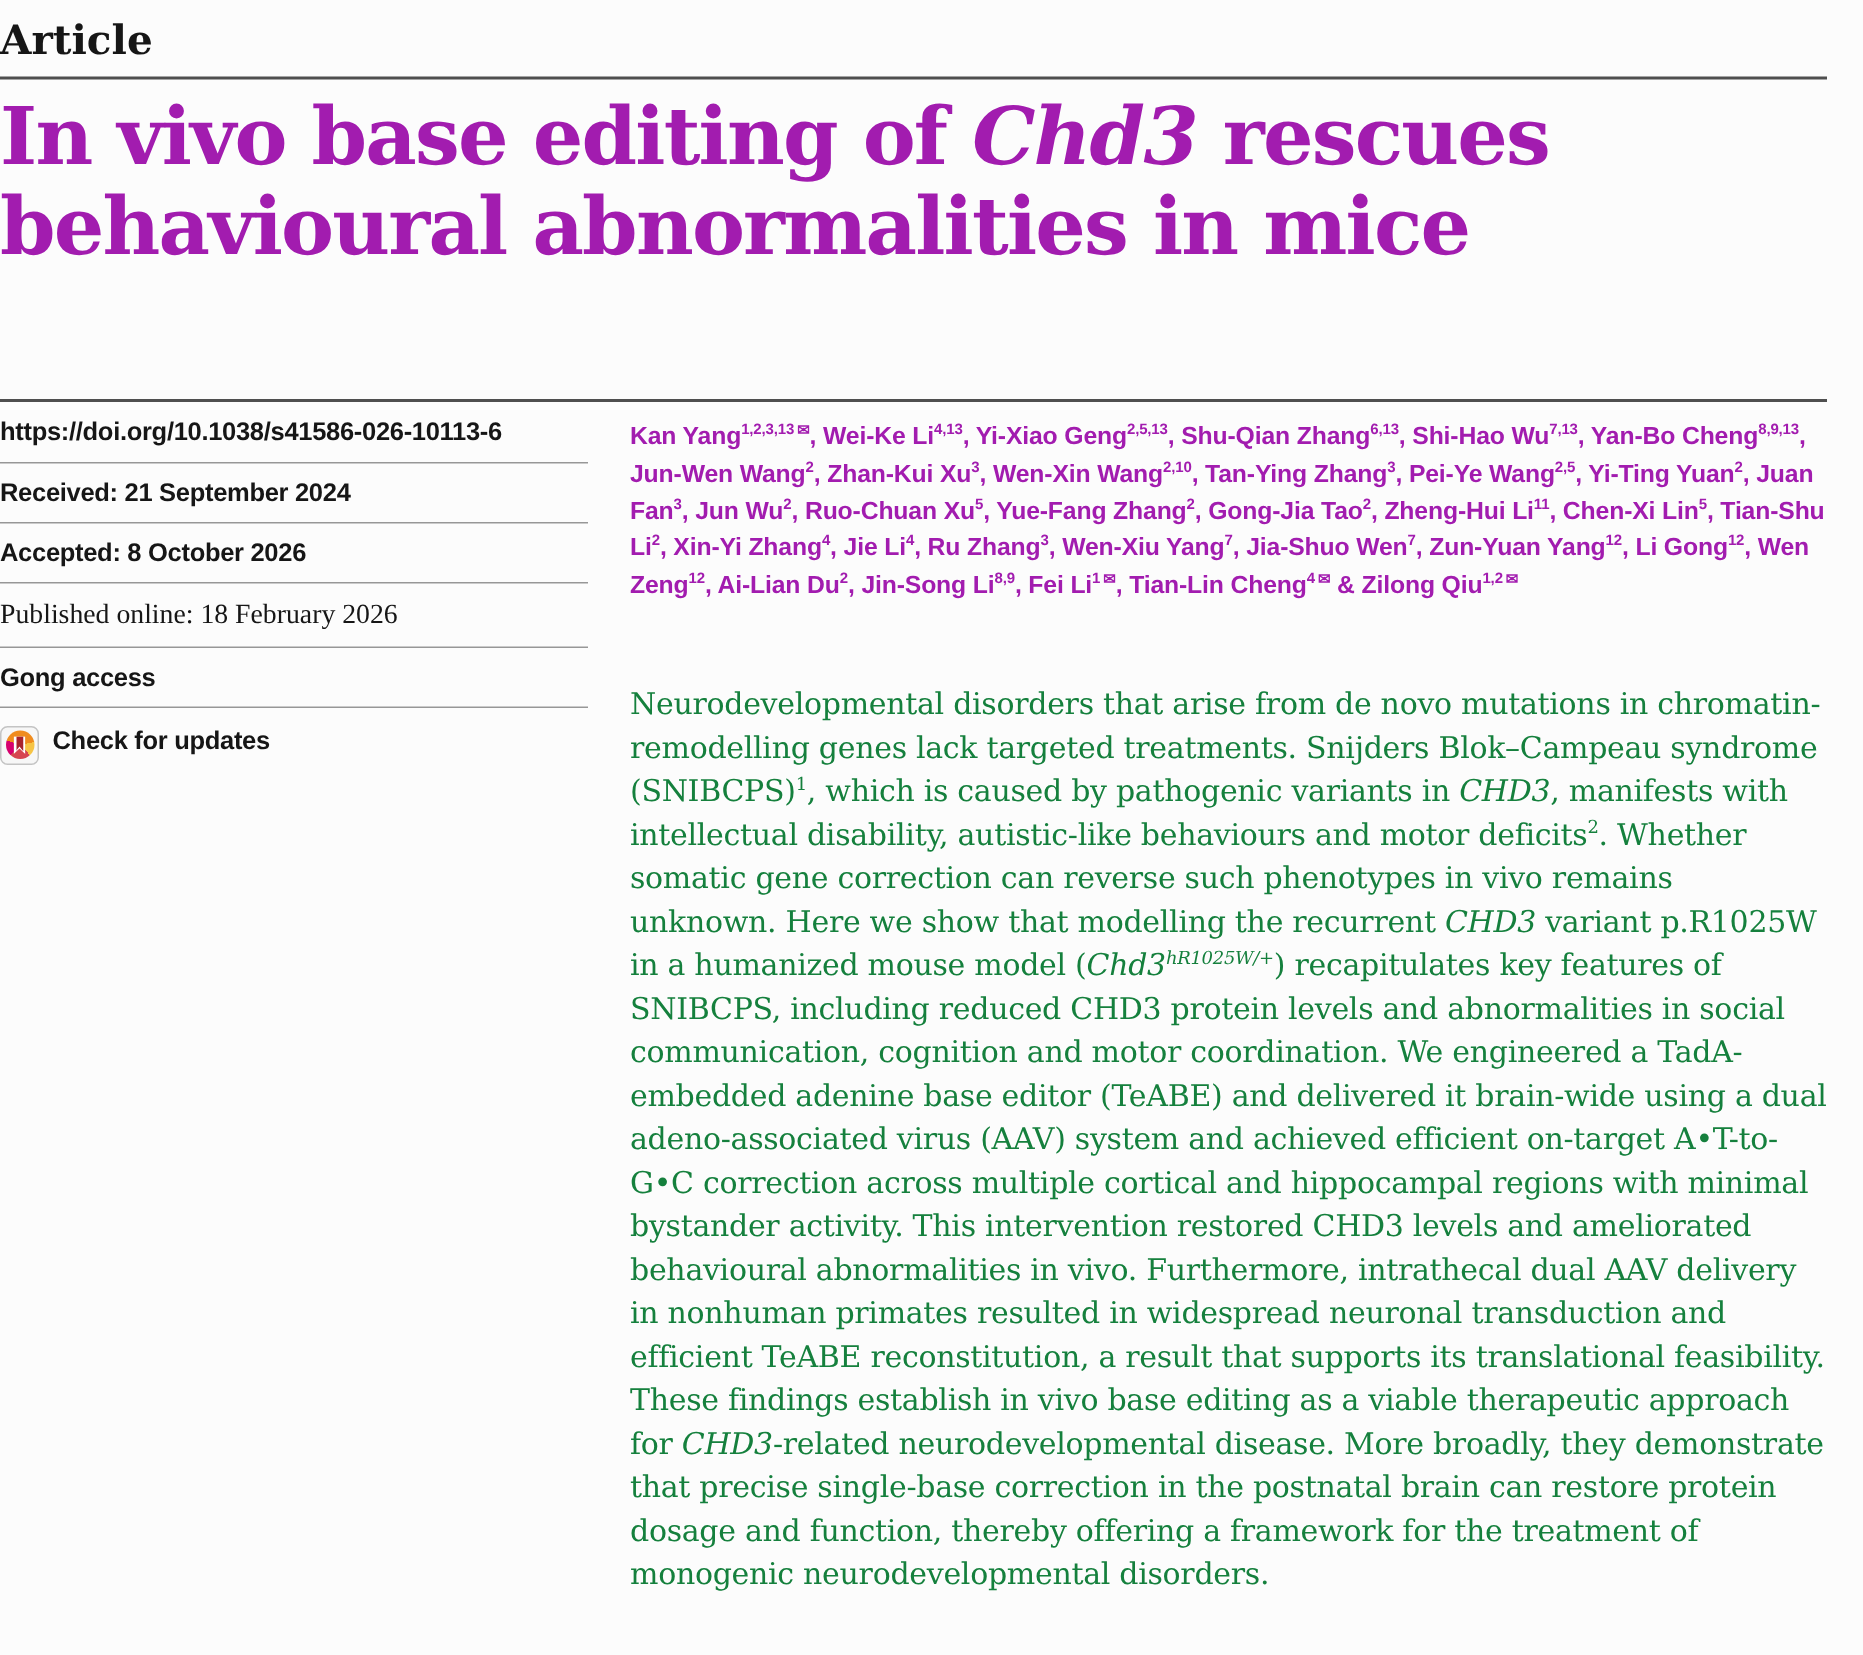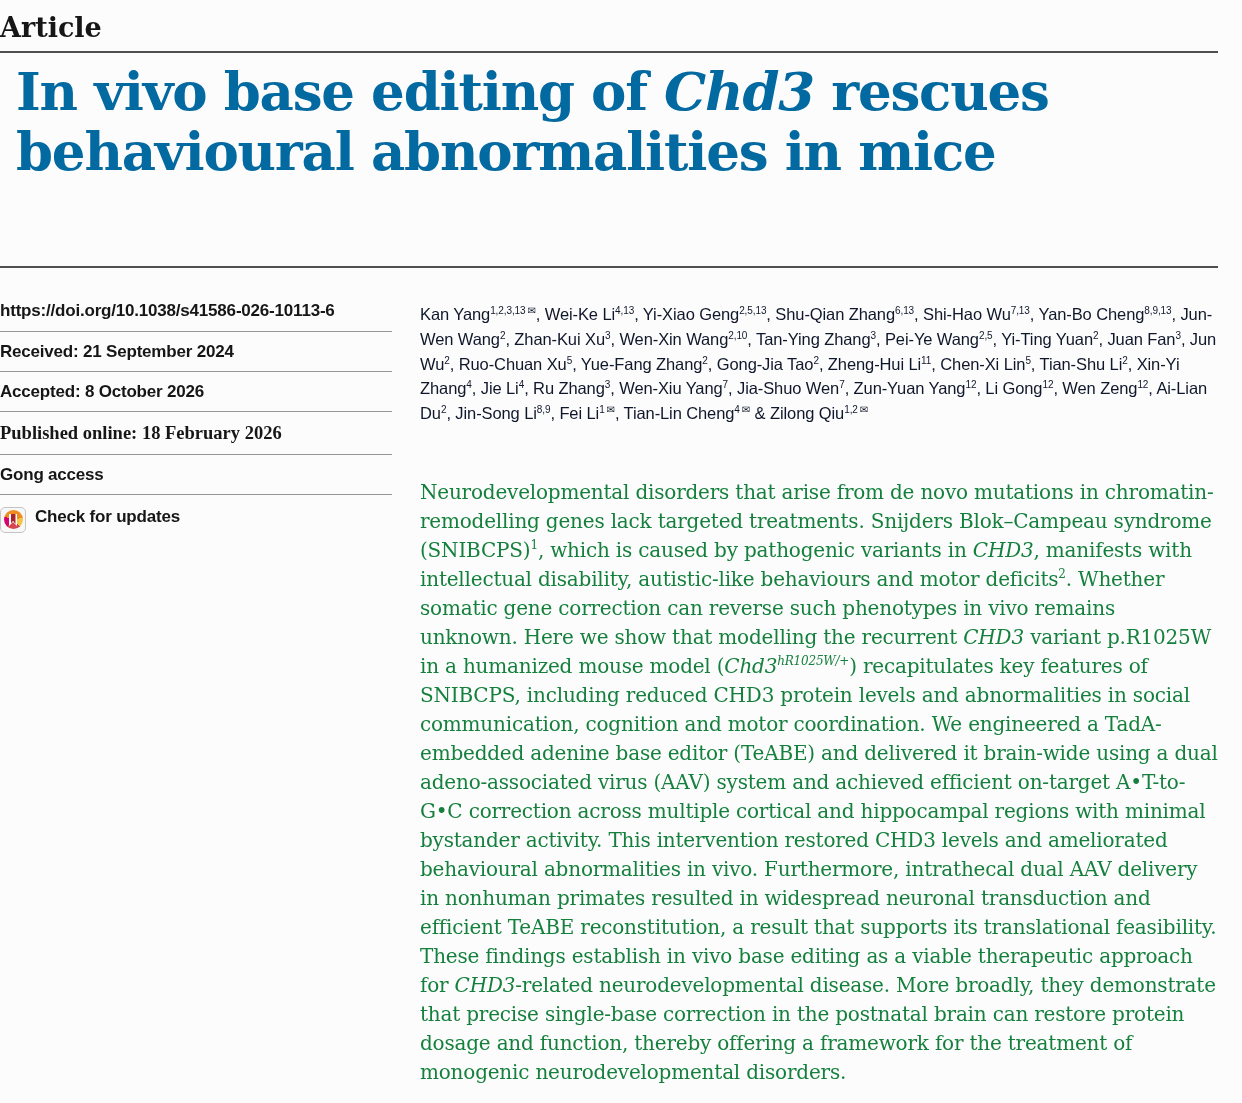--- a/index.html
+++ b/index.html
@@ -18,32 +18,32 @@
   .kicker{
     font-family:"DejaVu Serif","Liberation Serif",serif;
     font-weight:700;font-size:27px;line-height:1.2;margin:2px 0 7px 0;
   }
   .rule{border:none;height:0;margin:0;}
   .rule-top{border-top:2px solid var(--rule_dark);}
   .rule-mid{border-top:2px solid var(--rule_dark);margin-top:84px;}
   h1.title{
     font-family:"DejaVu Serif","Liberation Serif",serif;
     font-weight:700;font-size:53px;line-height:1.13;letter-spacing:-1.2px;
-    margin:9px 0 0 16px;color:#0369a1;
+    margin:9px 0 0 0;color:#a21caf;
   }
-  .columns{display:flex;align-items:flex-start;margin-top:23px;}
+  .columns{display:flex;align-items:flex-start;}
   .left{width:392px;flex:none;}
   .meta-row{
     border-bottom:1.5px solid var(--rule_light);
     padding:10px 0 9px 0;
     font-weight:700;font-size:17px;line-height:1.2;letter-spacing:-0.2px;
   }
   .meta-row.serif{
     font-family:"Liberation Serif","DejaVu Serif",serif;
-    font-weight:700;font-size:18.5px;letter-spacing:0;
+    font-weight:400;font-size:18.5px;letter-spacing:0;
   }
   .meta-row.check-row{display:flex;align-items:flex-start;gap:9px;border-bottom:none;padding-top:12px;}
   .crossmark{
     width:26px;height:26px;flex:none;
     border:1px solid #c4c4c4;border-radius:5px;background:#f7f7f7;
     display:inline-flex;align-items:center;justify-content:center;
   }
   .cm-circle{
     width:19px;height:19px;border-radius:50%;position:relative;
     background:conic-gradient(var(--crossmark_orange) 0 22%,var(--crossmark_yellow) 22% 38%,
@@ -55,21 +55,21 @@
     clip-path:polygon(0 0,100% 0,100% 100%,50% 68%,0 100%);
   }
   .cm-bookmark::after{
     content:"";position:absolute;left:1.5px;top:0;width:5px;height:10px;
     background:var(--crossmark_dark_red);
     clip-path:polygon(0 0,100% 0,100% 100%,50% 68%,0 100%);
   }
   .right{flex:1;padding-left:28px;min-width:0;}
   .authors{
     margin:11px 0 0 0;
-    font-weight:400;font-size:16.5px;line-height:1.5;letter-spacing:-0.1px;color:#0f172a;
+    font-weight:700;font-size:16.5px;line-height:1.5;letter-spacing:-0.1px;color:#a21caf;
   }
   .authors sup{font-size:10px;line-height:0;}
   .authors sup[data-name="email-icon"]{margin-left:2px;}
   .abstract{
     font-family:"DejaVu Serif","Liberation Serif",serif;
     font-size:20px;line-height:29px;letter-spacing:-0.2px;
     margin:52px 0 0 0;color:#15803d;max-width:806px;
   }
   .abstract sup{font-size:12px;line-height:0;}
 </style>

